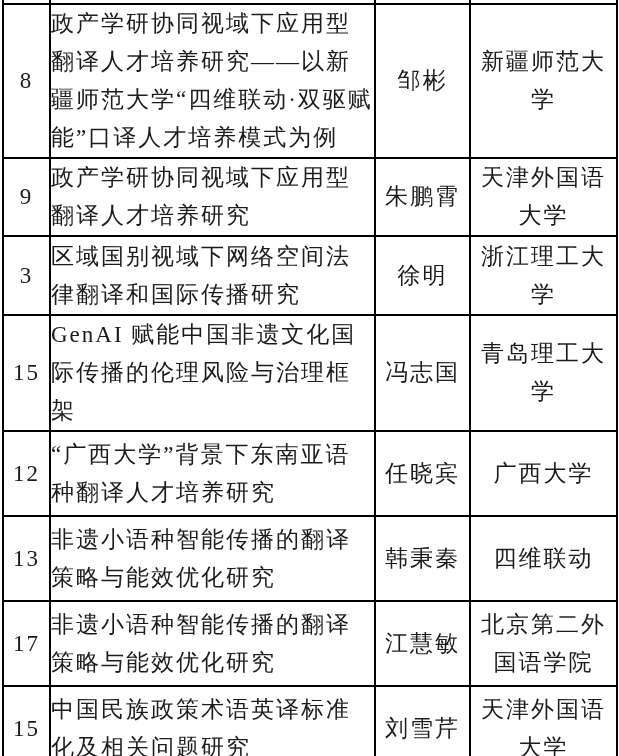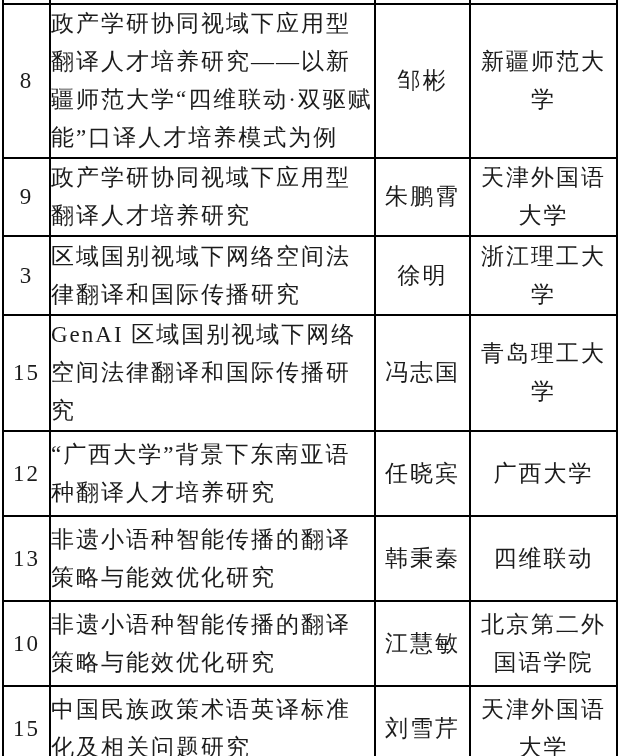--- a/index.html
+++ b/index.html
@@ -87,38 +87,38 @@
     <td class="col-univ">天津外国语大学</td>
   </tr>
         <tr class="data-row" style="height: 79px;">
     <td class="col-num">3</td>
     <td class="col-title">区域国别视域下网络空间法律翻译和国际传播研究</td>
     <td class="col-name">徐明</td>
     <td class="col-univ">浙江理工大学</td>
   </tr>
         <tr class="data-row" style="height: 100px;">
     <td class="col-num">15</td>
-    <td class="col-title">GenAI 区域国别视域下网络空间法律翻译和国际传播研究</td>
+    <td class="col-title">GenAI 赋能中国非遗文化国际传播的伦理风险与治理框架</td>
     <td class="col-name">冯志国</td>
     <td class="col-univ">青岛理工大学</td>
   </tr>
         <tr class="data-row" style="height: 85px;">
     <td class="col-num">12</td>
     <td class="col-title">“广西大学”背景下东南亚语种翻译人才培养研究</td>
     <td class="col-name">任晓宾</td>
     <td class="col-univ">广西大学</td>
   </tr>
         <tr class="data-row" style="height: 85px;">
     <td class="col-num">13</td>
     <td class="col-title">非遗小语种智能传播的翻译策略与能效优化研究</td>
     <td class="col-name">韩秉秦</td>
     <td class="col-univ">四维联动</td>
   </tr>
         <tr class="data-row" style="height: 85px;">
-    <td class="col-num">10</td>
+    <td class="col-num">17</td>
     <td class="col-title">非遗小语种智能传播的翻译策略与能效优化研究</td>
     <td class="col-name">江慧敏</td>
     <td class="col-univ">北京第二外国语学院</td>
   </tr>
         <tr class="data-row" style="height: 86px;">
     <td class="col-num">15</td>
     <td class="col-title">中国民族政策术语英译标准化及相关问题研究</td>
     <td class="col-name">刘雪芹</td>
     <td class="col-univ">天津外国语大学</td>
   </tr>

